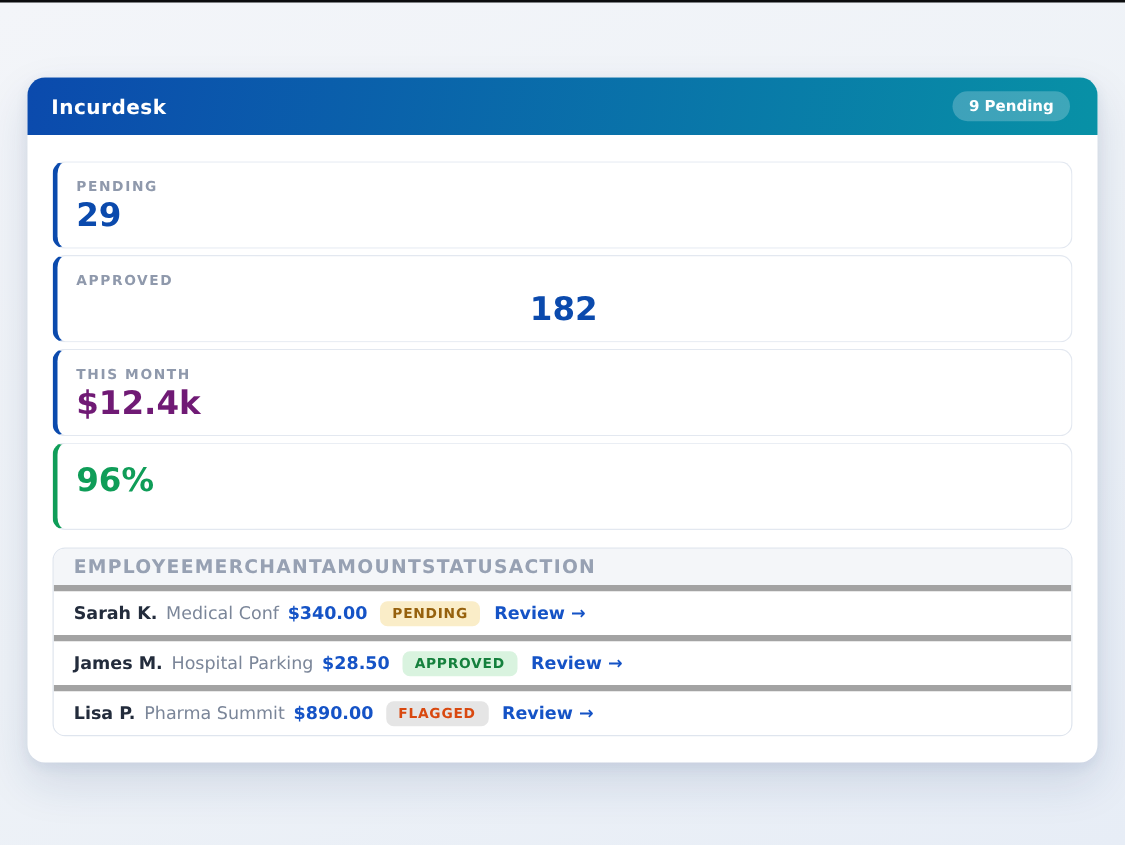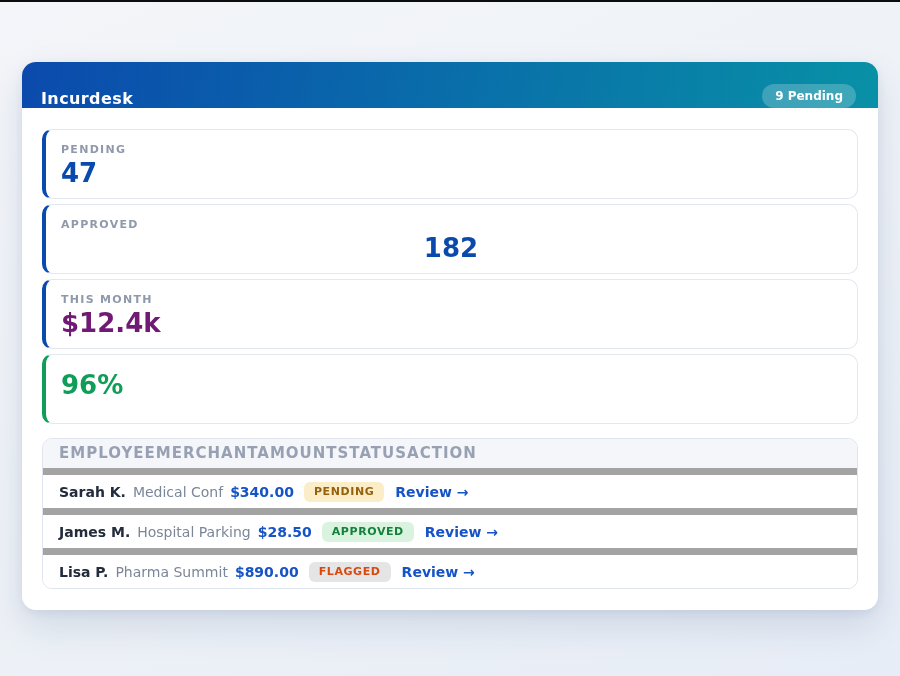--- a/index.html
+++ b/index.html
@@ -62,21 +62,21 @@
   .thead {
     background: #f4f6f9;
     padding: 8px 16px;
     font-size: 15px; font-weight: bold; letter-spacing: 1.0px;
     color: #97a1b3; text-transform: uppercase;
     line-height: 13px;
   }
   .trow {
     display: flex; align-items: center;
     height: 40px; padding: 0 16px;
-    border-top: 7px solid #a3a3a3;
+    border-top: 5px solid #a3a3a3;
     font-size: 14px;
     gap: 7px;
     background: #ffffff;
   }
   .emp   { font-weight: bold; color: #232c3c; }
   .merch { color: #7b8699; }
   .amount { font-weight: bold; color: #1553c6; }
   .status {
     font-size: 11px; font-weight: bold; letter-spacing: 0.6px;
     padding: 4px 10px; border-radius: 6px; margin-left: 3px;
@@ -87,30 +87,30 @@
     text-decoration: none; cursor: pointer;
   }
 </style>
 </head>
 <body>
 
 <div class="page">
   <div class="topline"></div>
 
   <div class="app">
-    <header class="app-header" id="app-header" style="background: linear-gradient(100deg, rgb(11, 74, 173) 0%, rgb(8, 145, 166) 100%); align-items: flex-end;">
+    <header class="app-header" id="app-header" style="background: linear-gradient(100deg, rgb(11, 74, 173) 0%, rgb(8, 145, 166) 100%);">
       <div class="app-title">Incurdesk</div>
       <div class="pending-badge">9 Pending</div>
     </header>
 
     <div class="content">
       <div id="stats">
   <div class="stat-card" style="border-left-color: rgb(11, 74, 173);">
     <div class="stat-label">PENDING</div>
-    <div class="stat-value" style="color: rgb(11, 74, 173);">47</div>
+    <div class="stat-value" style="color: rgb(11, 74, 173);">29</div>
   </div>
 
   <div class="stat-card" style="border-left-color: rgb(11, 74, 173);">
     <div class="stat-label">APPROVED</div>
     <div class="stat-value" style="color: rgb(11, 74, 173); text-align: center;">182</div>
   </div>
 
   <div class="stat-card" style="border-left-color: rgb(11, 74, 173);">
     <div class="stat-label">THIS MONTH</div>
     <div class="stat-value" style="color: #701a75;">$12.4k</div>

